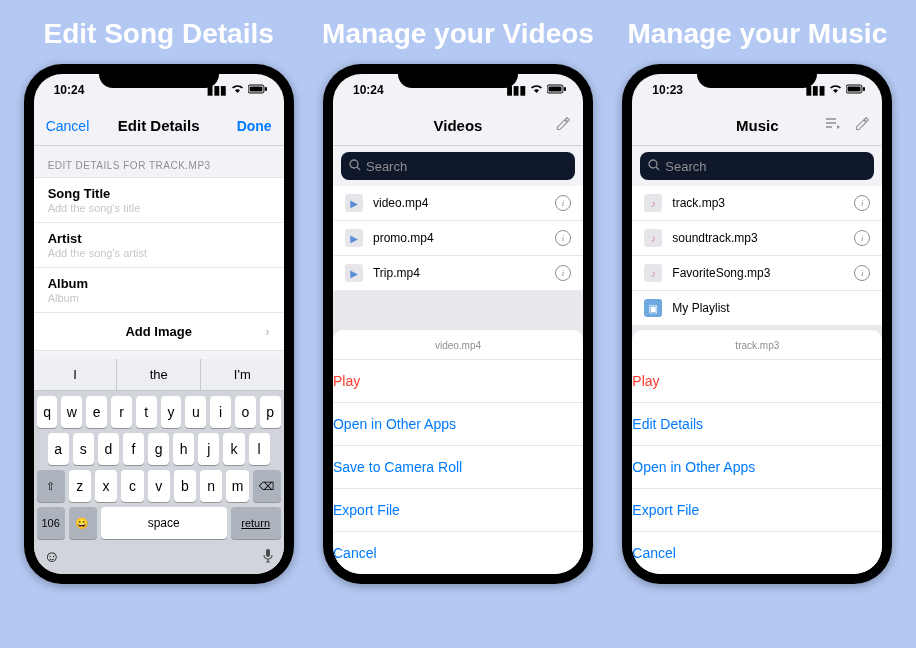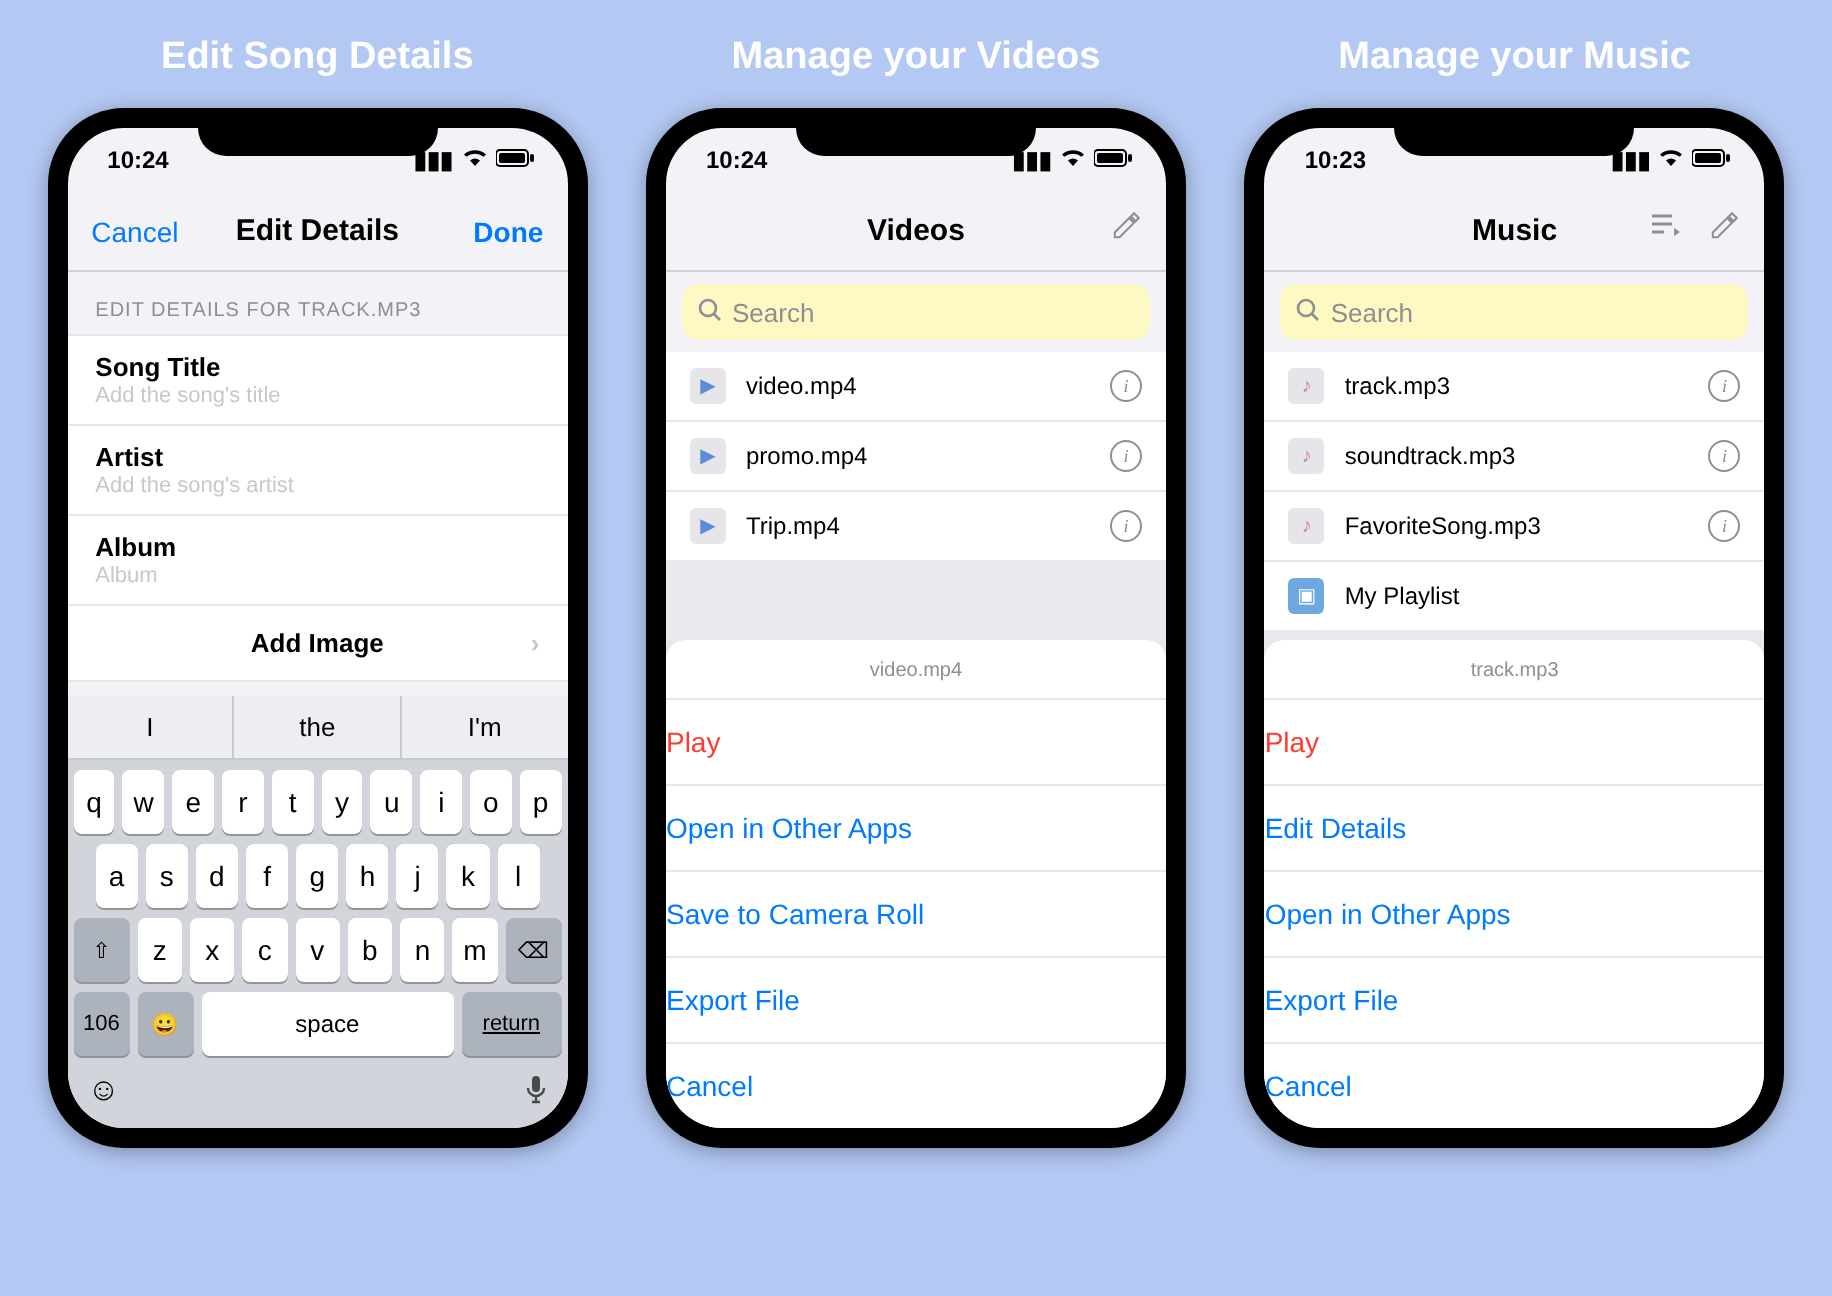--- a/index.html
+++ b/index.html
@@ -1,37 +1,37 @@
 <!DOCTYPE html>
 <html><head>
 <meta charset="utf-8">
 <style>
   * { box-sizing: border-box; margin: 0; padding: 0; font-family: -apple-system, "Helvetica Neue", Arial, sans-serif; }
   body { background: #b3c8f2; width: 916px; height: 648px; display: flex; justify-content: space-around; align-items: flex-start; padding: 18px 14px 0 14px; gap: 10px; }
   .col { flex: 1; display:flex; flex-direction:column; align-items:center; }
-  .col-title { color:#fff; font-size:19px; font-weight:600; margin-bottom:14px; text-align:center; }
+  .col-title { color:#fff; font-size:28px; font-weight:600; margin-bottom:14px; text-align:center; }
   .phone { width: 270px; height: 520px; background:#000; border-radius:38px; padding:10px; position:relative; box-shadow: 0 2px 10px rgba(0,0,0,.3); }
   .screen { width:100%; height:100%; background:#f2f2f7; border-radius:28px; overflow:hidden; position:relative; display:flex; flex-direction:column; }
   .notch { position:absolute; top:0; left:50%; transform:translateX(-50%); width:120px; height:24px; background:#000; border-radius:0 0 14px 14px; z-index:50; }
   .status-bar { height:32px; display:flex; justify-content:space-between; align-items:center; padding:0 16px 0 20px; font-size:12px; font-weight:600; color:#000; }
   .status-right { display:flex; align-items:center; gap:4px; }
   .nav-bar { height:40px; display:flex; align-items:center; justify-content:space-between; padding:0 12px; border-bottom:1px solid #d1d1d6; background:#f2f2f7; }
   .nav-btn { color:#007aff; font-size:14px; }
   .nav-btn.bold { font-weight:600; }
   .nav-title { font-size:15px; font-weight:600; color:#000; position:absolute; left:0; right:0; text-align:center; pointer-events:none; }
   .nav-wrap { position:relative; }
   .section-header { font-size:10px; color:#8e8e93; padding:14px 14px 6px; letter-spacing:.5px; }
   .form-group { background:#fff; border-top:1px solid #e5e5ea; border-bottom:1px solid #e5e5ea; }
   .field { padding:8px 14px; border-bottom:1px solid #e5e5ea; }
   .field:last-child { border-bottom:none; }
   .field-label { font-size:13px; font-weight:600; color:#000; }
   .field-placeholder { font-size:11px; color:#c7c7cc; margin-top:1px; }
   .add-image { text-align:center; font-size:13px; font-weight:600; padding:11px; position:relative; }
   .add-image .chev { position:absolute; right:14px; color:#c7c7cc; font-size:13px; }
-  .search-bar { margin:6px 8px; background:#fef9c3; border-radius:8px; height:28px; display:flex; align-items:center; padding:0 8px; color:#8e8e93; font-size:13px; gap:5px; }
+  .search-bar { margin:6px 8px; background:#0f172a; border-radius:8px; height:28px; display:flex; align-items:center; padding:0 8px; color:#8e8e93; font-size:13px; gap:5px; }
   .list { background:#fff; }
   .row { display:flex; align-items:center; padding:8px 12px; border-bottom:1px solid #e5e5ea; font-size:12px; color:#000; gap:10px; }
   .row:last-child { border-bottom:none; }
   .row-icon { width:18px; height:18px; background:#e5e5ea; border-radius:3px; display:flex; align-items:center; justify-content:center; font-size:10px; flex-shrink:0; }
   .row-icon.video { color:#5b8dd6; }
   .row-icon.music { color:#d67fa6; }
   .row-icon.folder { background:#6ea8e0; color:#fff; }
   .row-title { flex:1; }
   .info-i { width:16px; height:16px; border:1px solid #8e8e93; border-radius:50%; display:flex; align-items:center; justify-content:center; font-size:9px; color:#8e8e93; font-style:italic; font-family:serif; flex-shrink:0; }
   .dim-bg { flex:1; background:rgba(0,0,0,.04); position:relative; }

